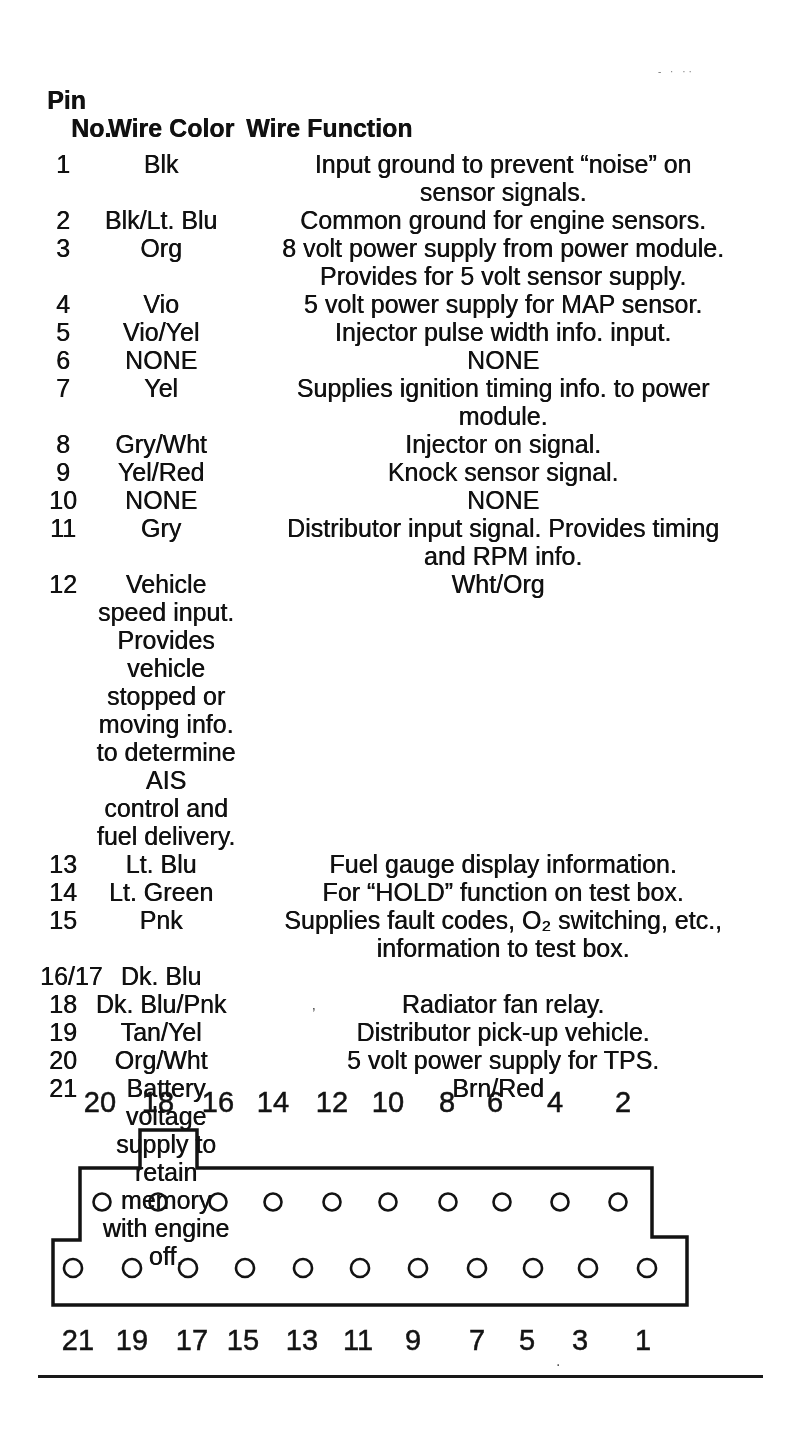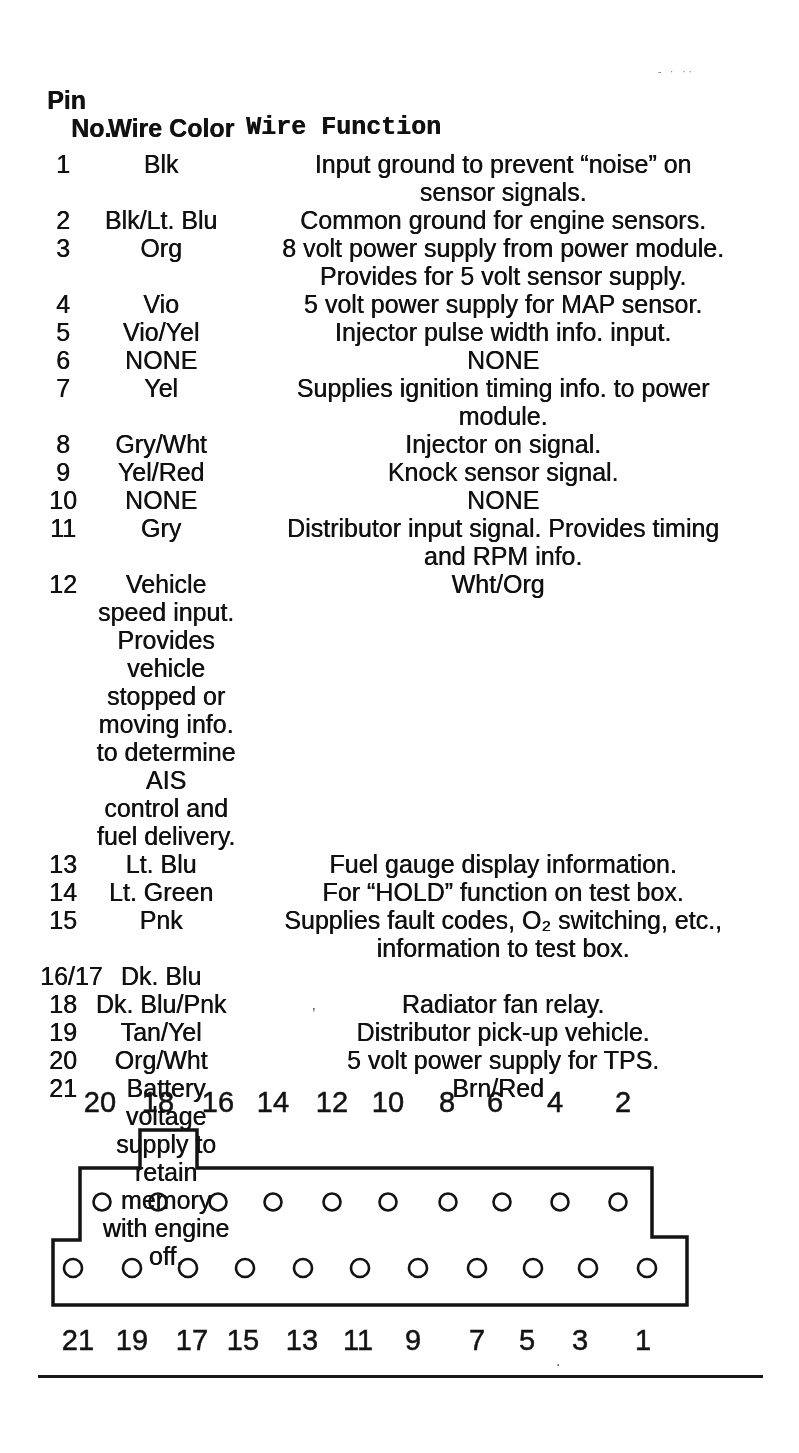--- a/index.html
+++ b/index.html
@@ -17,21 +17,21 @@
   .pin-table{
     position:absolute;left:0;top:86px;width:760px;
     font-size:25px;line-height:28px;
     text-shadow:0.45px 0 0 currentColor; 
   }
   .hdr-row,.row{display:grid;grid-template-columns:46px 150px 1fr;margin-left:40px;}
   .hdr{font-weight:700;}
   .hdr-pin-line{margin-left:47px;font-weight:700;}
   .hdr-pin{padding-left:7px;margin-left:24px;}
   .hdr-color{text-align:left;padding-left:22px;white-space:nowrap;}
-  .hdr-fn{padding-left:10px;white-space:nowrap;font-family:Liberation Mono, monospace;}
+  .hdr-fn{padding-left:10px;white-space:nowrap;}
   .rows{margin-top:8px;}
   .cell-pin{text-align:center;}
   .cell-color{text-align:center;white-space:nowrap;}
   .cell-fn{padding-left:10px;white-space:pre-line;text-align:center;}
   
   .connector-svg{position:absolute;left:0;top:1075px;}
   .outline{fill:none;stroke:#131313;stroke-width:3.5;stroke-linejoin:miter;}
   .pin-hole{fill:none;stroke:#131313;stroke-width:2.6;}
   .pin-label{
     font-family:"Liberation Sans",sans-serif;

